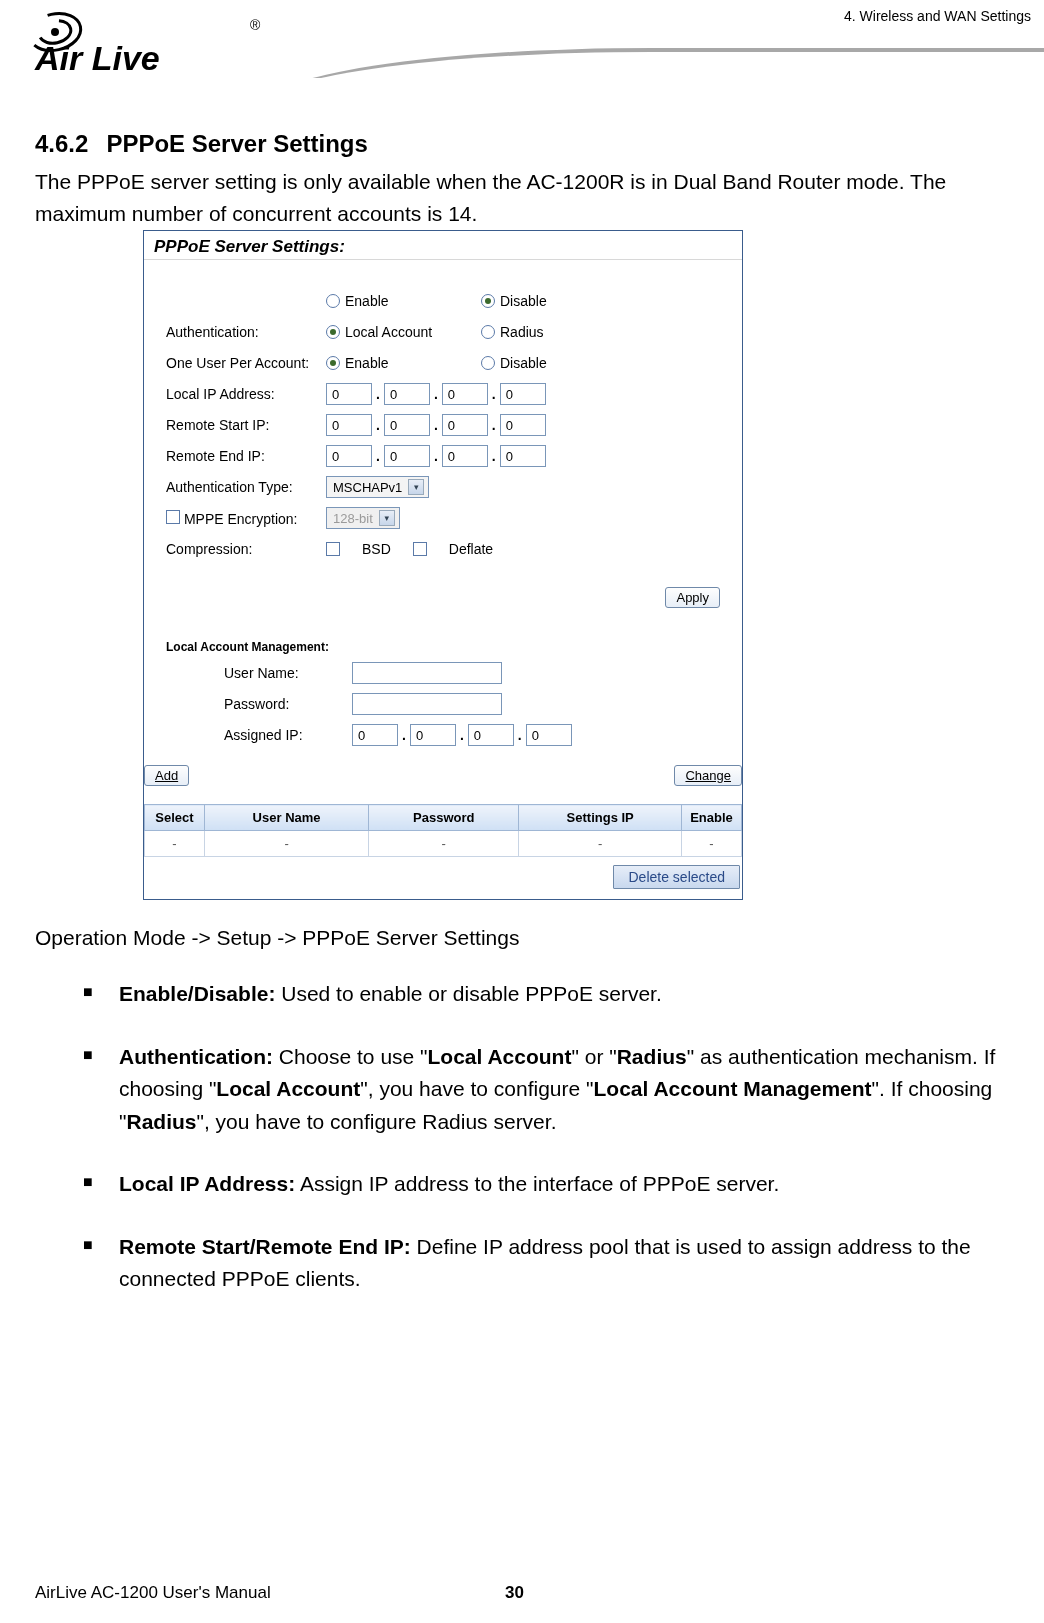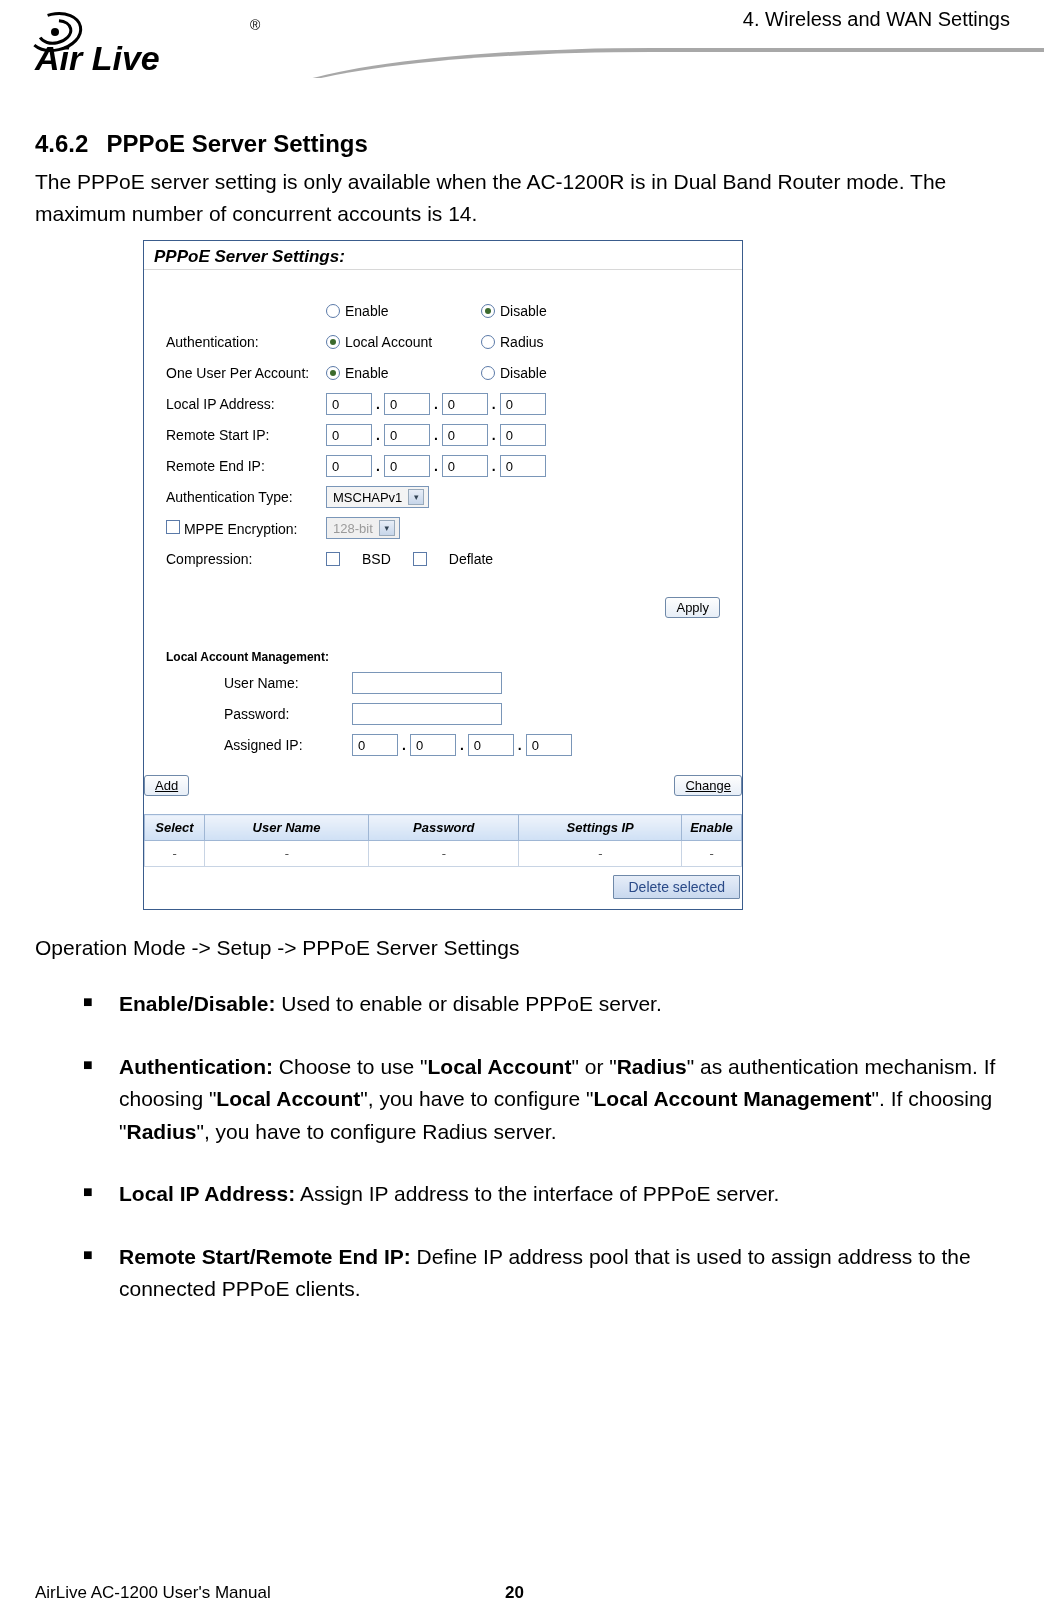--- a/index.html
+++ b/index.html
@@ -18,22 +18,22 @@
     height: 110px;
   }
   .logo {
     position: absolute;
     top: 10px; left: 25px;
     width: 240px;
   }
   .logo svg { width: 100%; }
   .chapter {
     position: absolute;
-    top: 8px; right: 34px;
-    font-size: 20px;
+    top: 8px; right: 13px;
+    font-size: 14px;
   }
   .swoosh {
     position: absolute;
     top: 48px; left: 260px; right: 0;
     height: 30px;
     overflow: hidden;
   }
   .swoosh-line {
     border-top: 4px solid #bfbfbf;
     border-radius: 50% 0 0 0 / 100% 0 0 0;
@@ -47,21 +47,21 @@
   }
   h2 {
     font-size: 24px;
     font-weight: bold;
     margin-bottom: 8px;
   }
   .section-num { margin-right: 18px; }
   .intro {
     font-size: 21px;
     line-height: 1.5;
-    margin-bottom: 11px;
+    margin-bottom: 1px;
   }
   .shot {
     width: 600px;
     margin-left: 108px;
     border: 1.5px solid #3a5c8c;
     background: #fff;
     font-family: Arial, sans-serif;
     font-size: 14px;
     color: #000;
   }
@@ -111,21 +111,21 @@
     background: linear-gradient(#fefefe,#e7eef7);
     border: 1px solid #6f89a9;
     border-radius: 3px;
     font-size: 13px;
     cursor: pointer;
   }
   .sub-title { font-weight: bold; padding: 4px 22px 8px; font-size: 12px; }
   .sub-body { padding: 0 22px 0 80px; }
   .sub-body .fr .flabel { width: 128px; }
   table.acct {
-    width: 100%; border-collapse: collapse; font-size: 13px; margin-top: 4px; font-style: italic;
+    width: 100%; border-collapse: collapse; font-size: 13px; margin-top: 4px;
   }
   table.acct th {
     background: linear-gradient(#eef3fb,#cfe0f5);
     border: 1px solid #9fb6d4; padding: 5px 4px; font-weight: bold;
   }
   table.acct td {
     border: 1px solid #c8d4e4; padding: 5px 4px; text-align: center; color: #555;
   }
   .delrow {
     display: flex; justify-content: flex-end; padding: 8px 2px 10px;
@@ -350,14 +350,14 @@
   <ul class="bullets">
     <li><span class="b">Enable/Disable:</span><span> Used to enable or disable PPPoE server.</span></li>
     <li><span class="b">Authentication:</span><span> Choose to use "</span><span class="b">Local Account</span><span>" or "</span><span class="b">Radius</span><span>" as authentication mechanism. If choosing "</span><span class="b">Local Account</span><span>", you have to configure "</span><span class="b">Local Account Management</span><span>". If choosing "</span><span class="b">Radius</span><span>", you have to configure Radius server.</span></li>
     <li><span class="b">Local IP Address:</span><span> Assign IP address to the interface of PPPoE server.</span></li>
     <li><span class="b">Remote Start/Remote End IP:</span><span> Define IP address pool that is used to assign address to the connected PPPoE clients.</span></li>
   </ul>
 </div>
 
 <div class="footer">
   <span>AirLive AC-1200 User's Manual</span>
-  <span class="pg">20</span>
+  <span class="pg">30</span>
 </div>
 
 </body></html>

